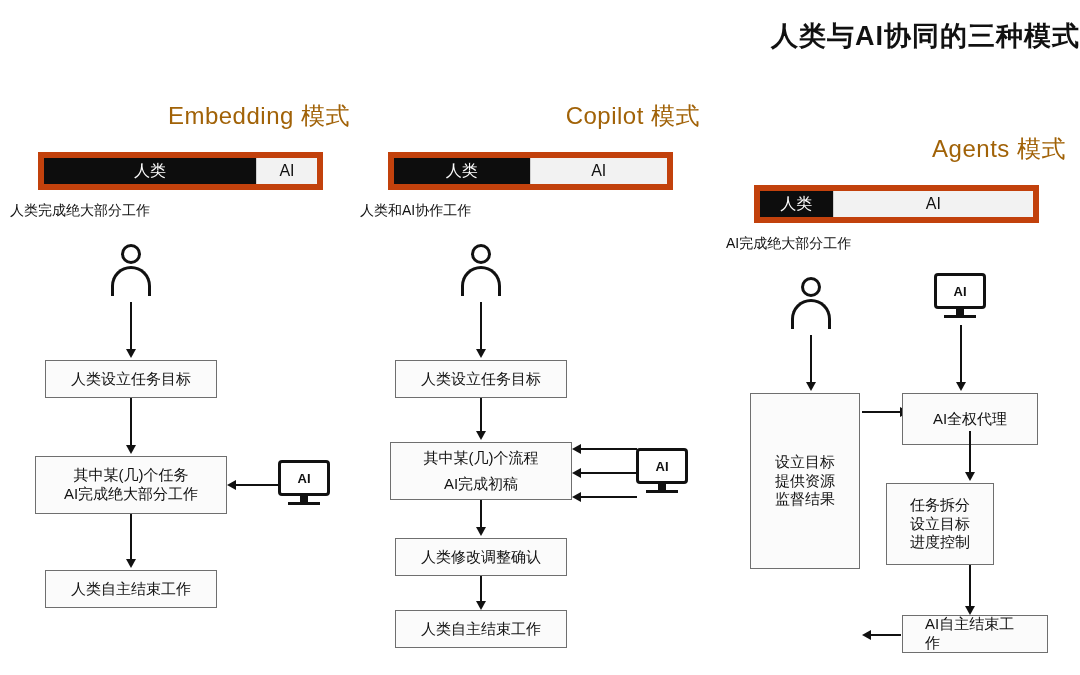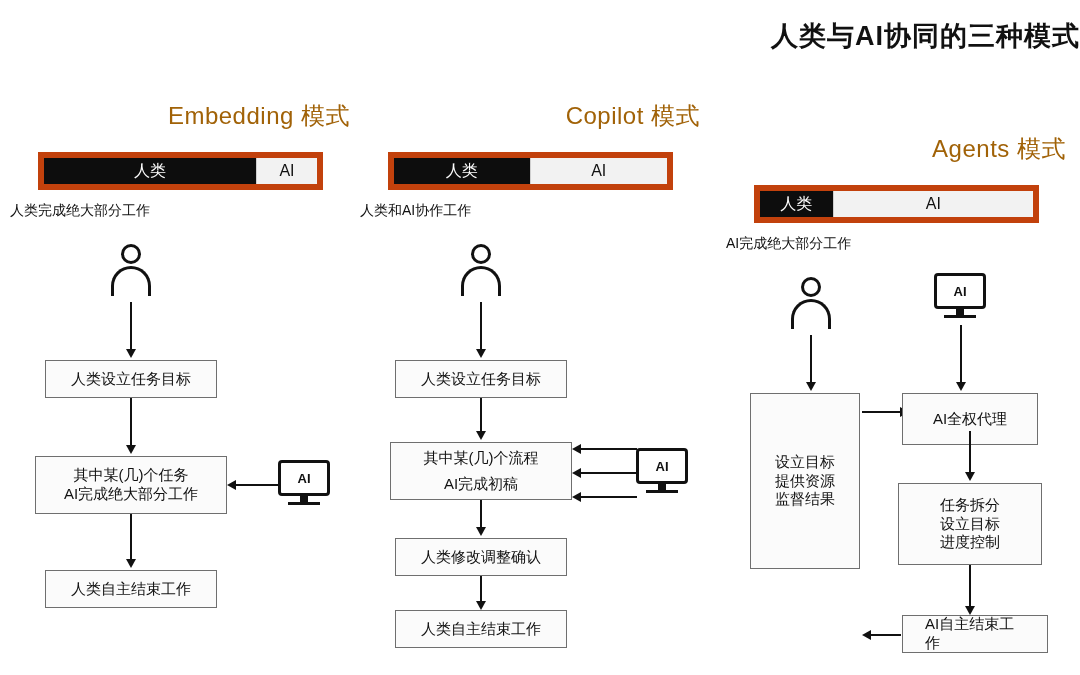--- a/index.html
+++ b/index.html
@@ -351,21 +351,21 @@
     </div>
 
     <div class="arrow-h-right" style="left:136px; top:148px; width:38px;"></div>
 
     <div class="box" style="left:176px; top:130px; width:136px; height:52px;">
       <span>AI全权代理</span>
     </div>
 
     <div class="arrow-v" style="left:243px; top:168px; height:42px;"></div>
 
-    <div class="box" style="left:172px; top:220px; width:144px; height:82px;">
+    <div class="box" style="left:160px; top:220px; width:108px; height:82px;">
       <span>任务拆分</span>
       <span>设立目标</span>
       <span>进度控制</span>
     </div>
 
     <div class="arrow-v" style="left:243px; top:302px; height:42px;"></div>
 
     <div class="box" style="left:176px; top:352px; width:146px; height:38px;">
       <span>AI自主结束工作</span>
     </div>

